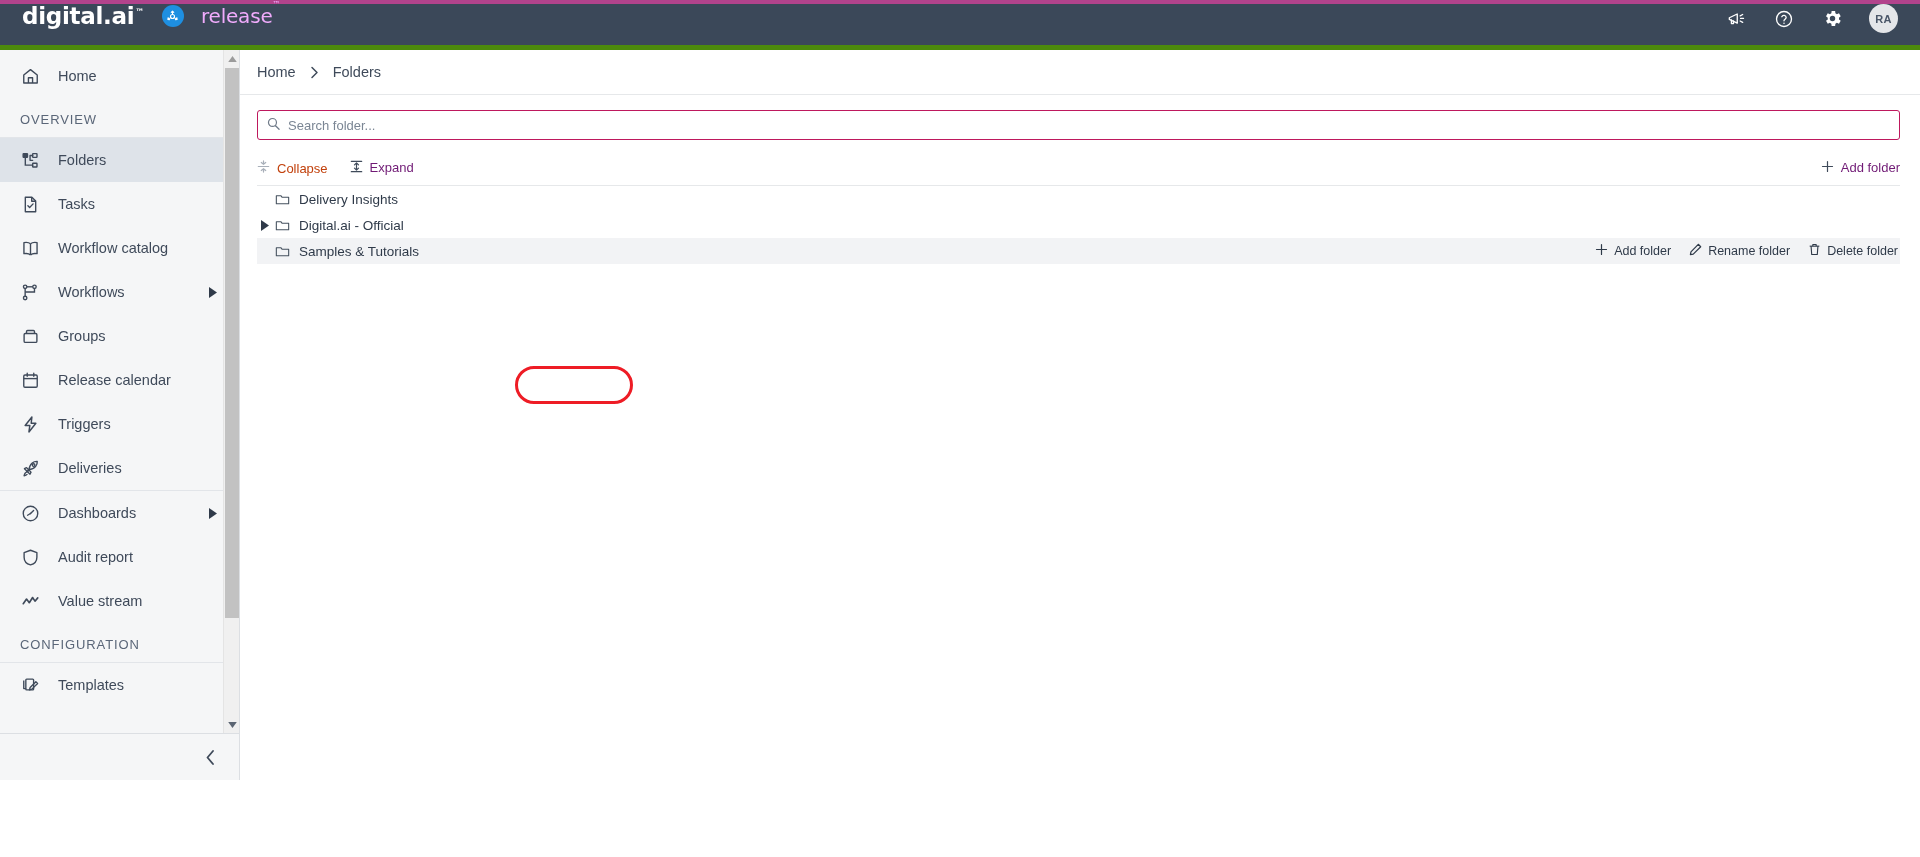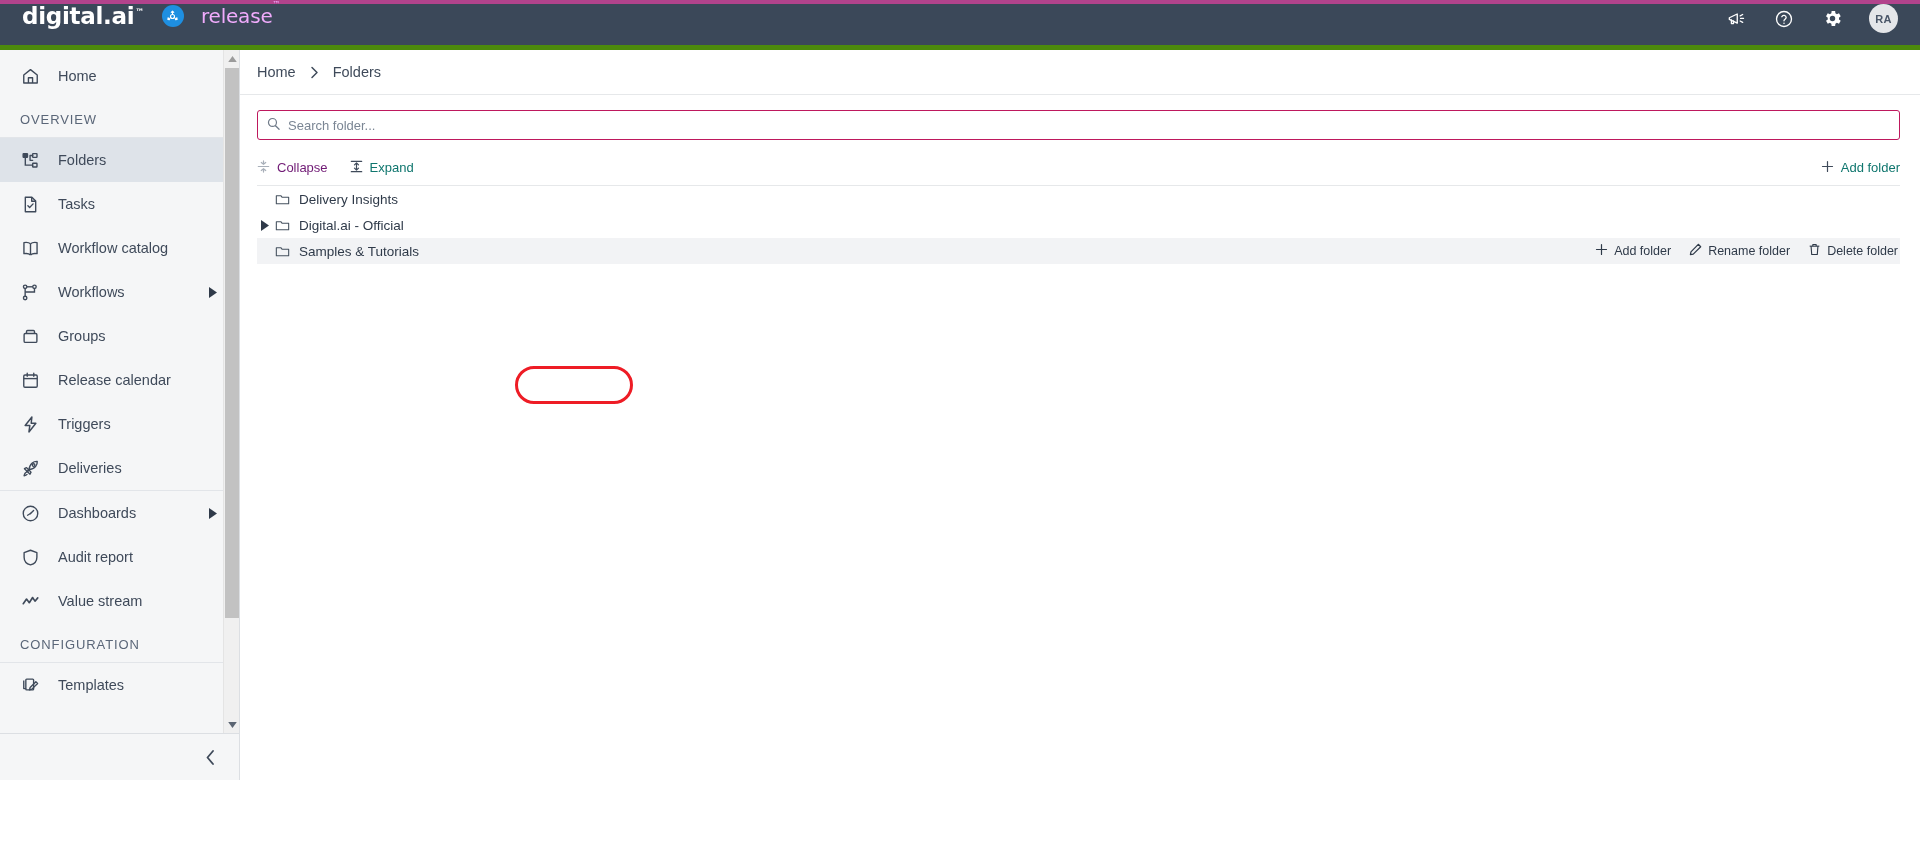--- a/index.html
+++ b/index.html
@@ -138,23 +138,23 @@
   .search-box input::placeholder { color: #7b8694; }
 
   .toolbar {
     height: 36px; margin: 10px 20px 0 17px;
     display: flex; align-items: center; gap: 22px;
     border-bottom: 1px solid #e6e8ea;
     padding-bottom: 0;
   }
   .tb-btn {
     display: flex; align-items: center; gap: 7px;
-    font-size: 13px; color: #0f766e; cursor: pointer;
-  }
-  .tb-btn.disabled { color: #701a75; cursor: default; }
+    font-size: 13px; color: #701a75; cursor: pointer;
+  }
+  .tb-btn.disabled { color: #c2410c; cursor: default; align-items: flex-end; }
   .tb-spacer { margin-left: auto; }
 
   
   .tree { margin: 0 20px 0 17px; }
   .tree-row {
     height: 26px; display: flex; align-items: center;
     position: relative; font-size: 13.5px; color: #2f3a49;
     cursor: pointer;
   }
   .tree-row.hover { background: #f2f3f5; }

